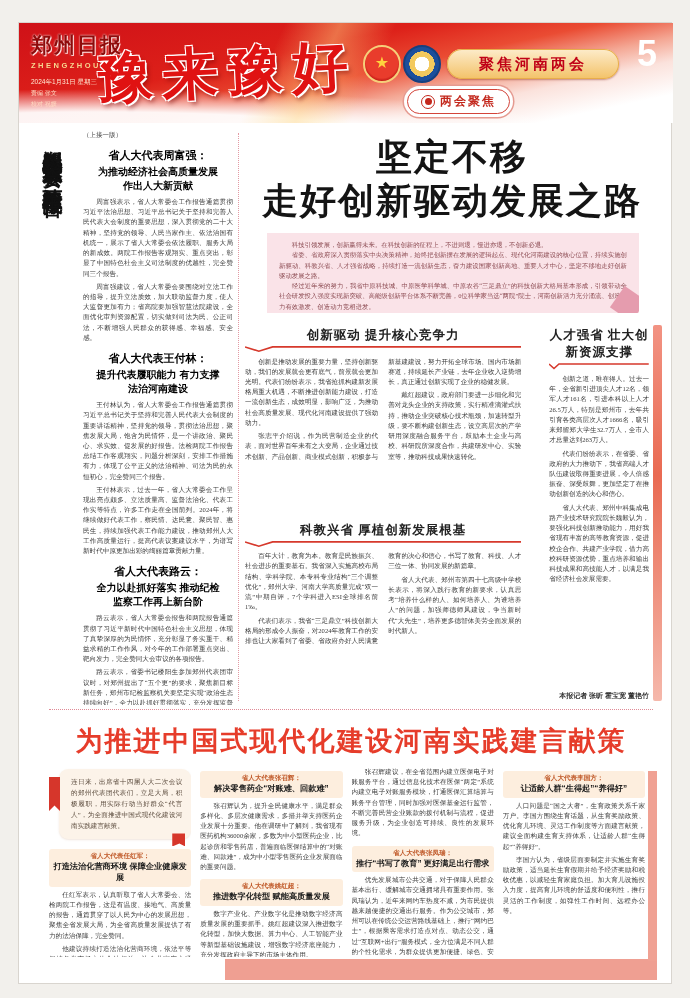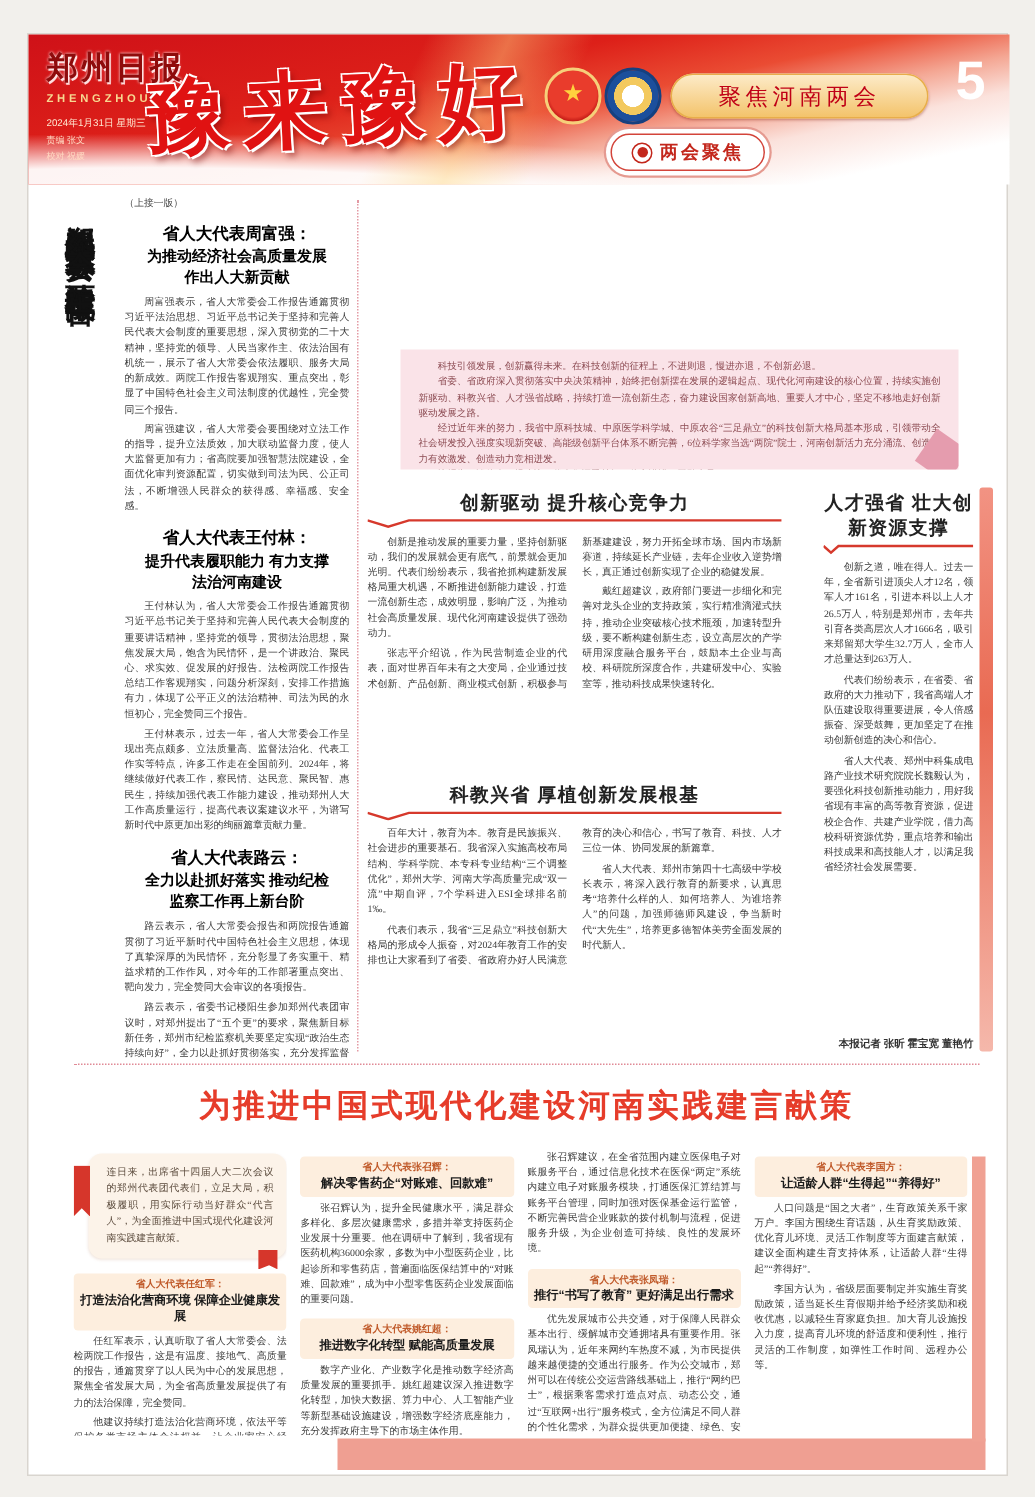--- a/index.html
+++ b/index.html
@@ -17,21 +17,21 @@
   .paper-en{font-size:7.5px;letter-spacing:2.5px;color:#f7d790;font-weight:bold;margin-top:2px;}
   .date-line{font-size:6.5px;color:#ffe9d2;margin-top:8px;}
   .staff-line{font-size:6px;color:#ffd9c2;margin-top:2px;}
   .calligraphy{position:absolute;left:78px;top:12px;font-family:"Liberation Serif",serif;font-size:56px;font-weight:900;color:#e01212;letter-spacing:9px;transform:rotate(-3deg);
     text-shadow:1.5px 1.5px 0 #fff,-1px -1px 0 #fff,1px -1px 0 #fff,-1px 1px 0 #fff,3px 4px 4px rgba(110,0,0,.45);white-space:nowrap;}
   .emblem{position:absolute;top:22px;width:34px;height:34px;border-radius:50%;}
   .emblem.national{left:344px;background:radial-gradient(circle at 50% 45%,#e93c2c 0 62%,#b50d0d 78%);border:2px solid #f6cf7a;color:#ffd23e;font-size:16px;line-height:32px;text-align:center;}
   .emblem.cppcc{left:384px;background:radial-gradient(circle at 50% 50%,#fff 0 30%,#f3c95e 31% 52%,#1c4f9c 53% 100%);border:2px solid #16407f;}
   .edition-pill{position:absolute;left:428px;top:26px;width:172px;height:30px;border-radius:16px;
     background:linear-gradient(#fdeccb,#f3c268);box-shadow:inset 0 0 0 1px #e8ad4a,0 1px 2px rgba(120,20,0,.4);
-    color:#c00016;font-weight:normal;font-size:15px;letter-spacing:3px;display:flex;align-items:center;justify-content:center;}
+    color:#c00016;font-weight:bold;font-size:15px;letter-spacing:3px;display:flex;align-items:center;justify-content:center;}
   .page-num{position:absolute;right:16px;top:10px;font-size:36px;font-weight:bold;color:#fff;}
   .focus-badge{position:absolute;left:388px;top:66px;display:inline-flex;align-items:center;gap:5px;padding:3px 13px;background:#fff;
     border:1.5px solid #d3443a;border-radius:14px;box-shadow:0 0 0 3px #fff,0 0 0 4.5px #e59a90;color:#c3271c;font-weight:bold;font-size:12px;letter-spacing:2px;}
   .target-icon{width:12px;height:12px;border:1.5px solid #c3271c;border-radius:50%;position:relative;display:inline-block;}
   .target-icon::after{content:"";position:absolute;inset:2.5px;background:#c3271c;border-radius:50%;}
 
   
   .vertical-headline{position:absolute;left:8px;top:112px;width:52px;height:562px;writing-mode:vertical-rl;text-orientation:upright;
     font-weight:900;font-size:20px;letter-spacing:1px;color:#111;line-height:52px;text-align:justify;font-family:"Liberation Sans",sans-serif;}
   .leftcol{position:absolute;left:64px;top:106px;width:150px;height:576px;overflow:hidden;}
@@ -54,21 +54,21 @@
   .ribbon{display:block;width:100%;height:8px;margin-bottom:4px;}
   .twocol{column-count:2;column-gap:10px;overflow:hidden;}
   .block1{height:172px;overflow:hidden;}
   .block2{height:158px;overflow:hidden;}
   .fgroup-right .txt{overflow:hidden;flex:1;}
   .byline{font-size:7px;font-weight:bold;color:#333;text-align:right;margin-top:3px;}
   .red-bar-mid{position:absolute;left:634px;top:302px;width:9px;height:376px;background:linear-gradient(#f29383,#e96a52 40%,#f5b8ab);border-radius:2px;}
 
   
   .dotted-h{position:absolute;left:30px;top:686px;width:604px;border-top:1.5px dotted #e08a96;}
-  .bottom-headline{position:absolute;left:30px;top:700px;width:604px;text-align:center;font-size:21px;font-weight:900;color:#e63c2a;letter-spacing:2px;}
+  .bottom-headline{position:absolute;left:30px;top:700px;width:604px;text-align:center;font-size:27px;font-weight:900;color:#e63c2a;letter-spacing:2px;}
   .salmon-band{position:absolute;left:206px;top:936px;width:432px;height:21px;background:#ef9f92;}
   .salmon-bar-right{position:absolute;left:629px;top:748px;width:9px;height:190px;background:#f0a193;}
   .bottom-cols{position:absolute;left:30px;top:744px;width:596px;height:190px;display:flex;gap:9px;}
   .bcol{flex:1;overflow:hidden;display:flex;flex-direction:column;}
   .quote-box{position:relative;background:#fcf3e9;border-radius:9px;padding:8px 9px 8px 12px;margin:2px 0 6px 10px;box-shadow:0 1px 2px rgba(160,90,40,.15);}
   .quote-box p{font-size:6.6px;line-height:1.65;color:#5a4a3c;text-align:justify;margin:0;font-family:"Liberation Serif",serif;}
   .quote-ribbon{position:absolute;left:-10px;top:8px;width:11px;height:34px;background:#d6362b;clip-path:polygon(0 0,100% 0,100% 100%,50% 84%,0 100%);}
   .quote-tab{position:absolute;right:6px;bottom:-7px;width:13px;height:13px;background:#d6362b;clip-path:polygon(0 0,100% 0,100% 100%,55% 78%,0 100%);}
   .entry-head{background:#fdeede;border-radius:3px;text-align:center;padding:3px 2px;margin:4px 0 3px;}
   .entry-kicker{font-size:6.6px;font-weight:bold;color:#c05a2a;}
@@ -113,20 +113,24 @@
     <p class="body">王付林认为，省人大常委会工作报告通篇贯彻习近平总书记关于坚持和完善人民代表大会制度的重要讲话精神，坚持党的领导，贯彻法治思想，聚焦发展大局，饱含为民情怀，是一个讲政治、聚民心、求实效、促发展的好报告。法检两院工作报告总结工作客观翔实，问题分析深刻，安排工作措施有力，体现了公平正义的法治精神、司法为民的永恒初心，完全赞同三个报告。</p>
     <p class="body">王付林表示，过去一年，省人大常委会工作呈现出亮点颇多、立法质量高、监督法治化、代表工作实等特点，许多工作走在全国前列。2024年，将继续做好代表工作，察民情、达民意、聚民智、惠民生，持续加强代表工作能力建设，推动郑州人大工作高质量运行，提高代表议案建议水平，为谱写新时代中原更加出彩的绚丽篇章贡献力量。</p>
 
     <div class="art-kicker">省人大代表路云：</div>
     <div class="art-title">全力以赴抓好落实 推动纪检 监察工作再上新台阶</div>
     <p class="body">路云表示，省人大常委会报告和两院报告通篇贯彻了习近平新时代中国特色社会主义思想，体现了真挚深厚的为民情怀，充分彰显了务实重干、精益求精的工作作风，对今年的工作部署重点突出、靶向发力，完全赞同大会审议的各项报告。</p>
     <p class="body">路云表示，省委书记楼阳生参加郑州代表团审议时，对郑州提出了“五个更”的要求，聚焦新目标新任务，郑州市纪检监察机关要坚定实现“政治生态持续向好”，全力以赴抓好贯彻落实，充分发挥监督保障执行、促进完善发展作用，推动各项工作再上新台阶。路云建议，政府职能部门与纪检监察机关要加强沟通联动、精准发力、健全制度机制，完善权力运行机制，减少权力寻租机会，推动反腐败工作高质量发展。</p>
   </div>
   <div class="divider-v"></div>
 
+  <div class="main-headline">
+    <div>坚定不移</div>
+    <div>走好创新驱动发展之路</div>
+  </div>
 
   <div class="pink-box">
     <p>科技引领发展，创新赢得未来。在科技创新的征程上，不进则退，慢进亦退，不创新必退。</p>
     <p>省委、省政府深入贯彻落实中央决策精神，始终把创新摆在发展的逻辑起点、现代化河南建设的核心位置，持续实施创新驱动、科教兴省、人才强省战略，持续打造一流创新生态，奋力建设国家创新高地、重要人才中心，坚定不移地走好创新驱动发展之路。</p>
     <p>经过近年来的努力，我省中原科技城、中原医学科学城、中原农谷“三足鼎立”的科技创新大格局基本形成，引领带动全社会研发投入强度实现新突破、高能级创新平台体系不断完善，6位科学家当选“两院”院士，河南创新活力充分涌流、创造潜力有效激发、创造动力竞相迸发。</p>
     <p>议报告、谈体会、提建议，代表们深受鼓舞，信心满满，干劲十足。</p>
     <div class="pink-fold"></div>
   </div>
 
   <div class="feature-body">

